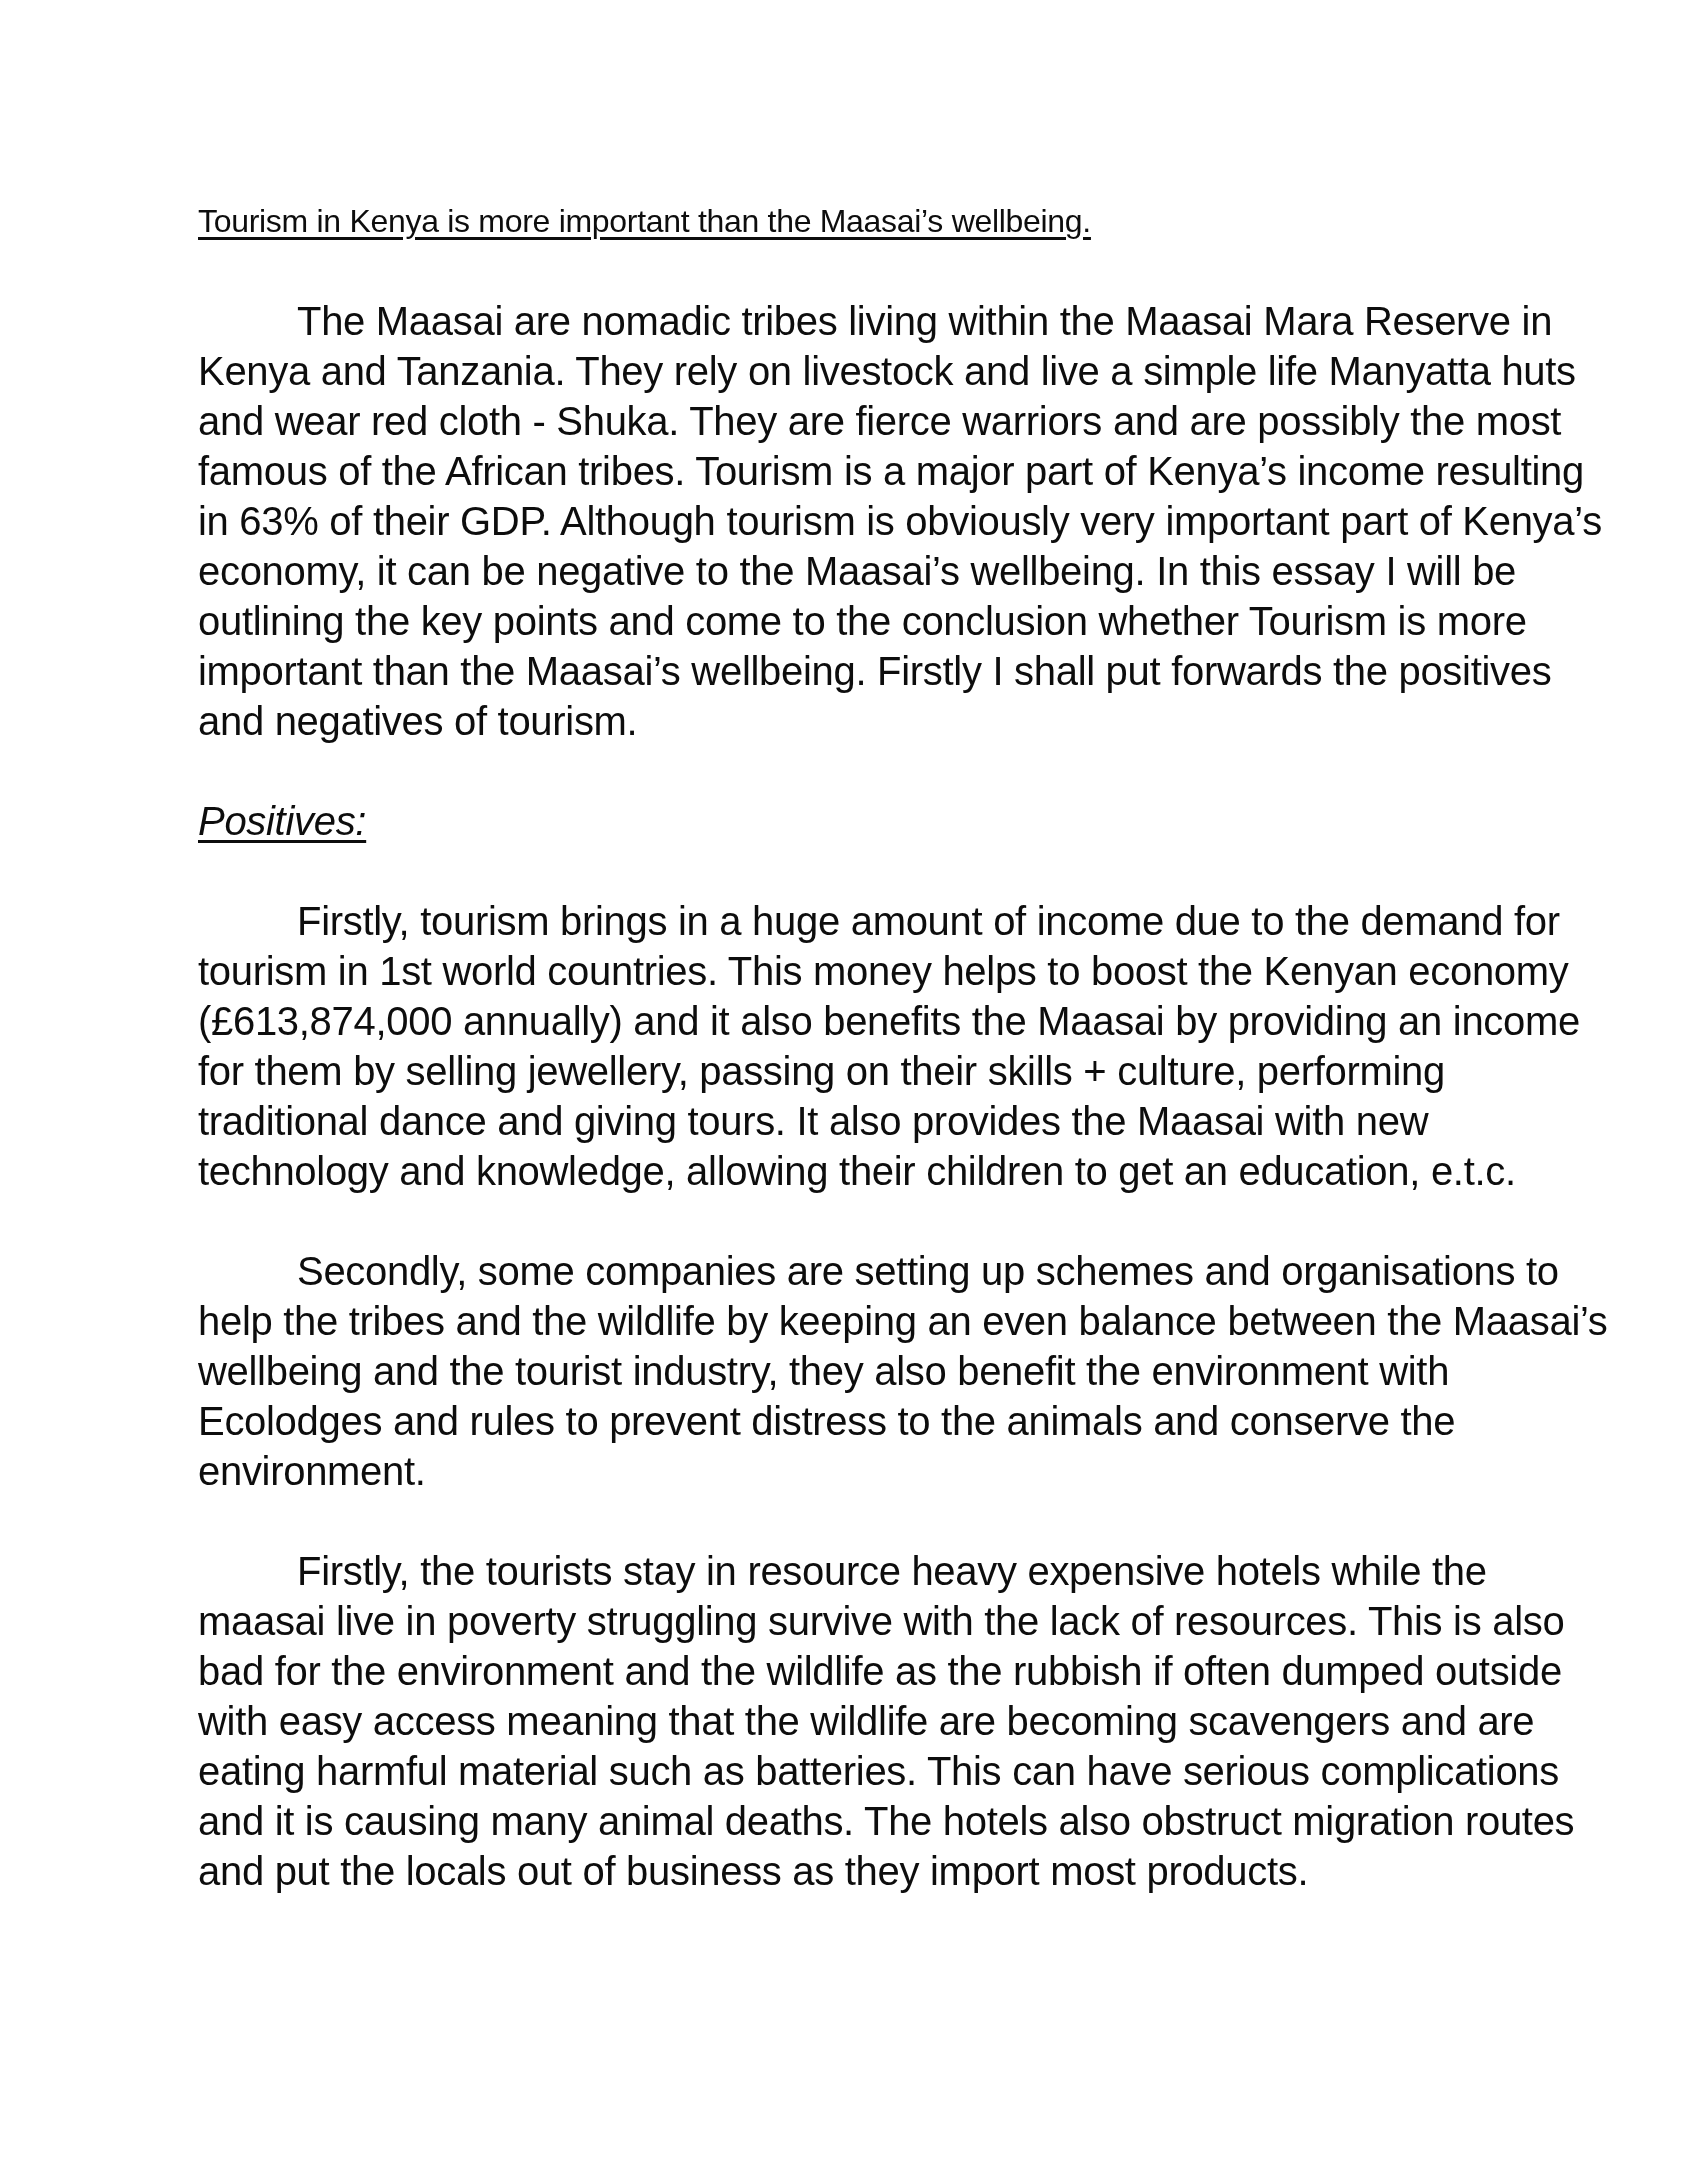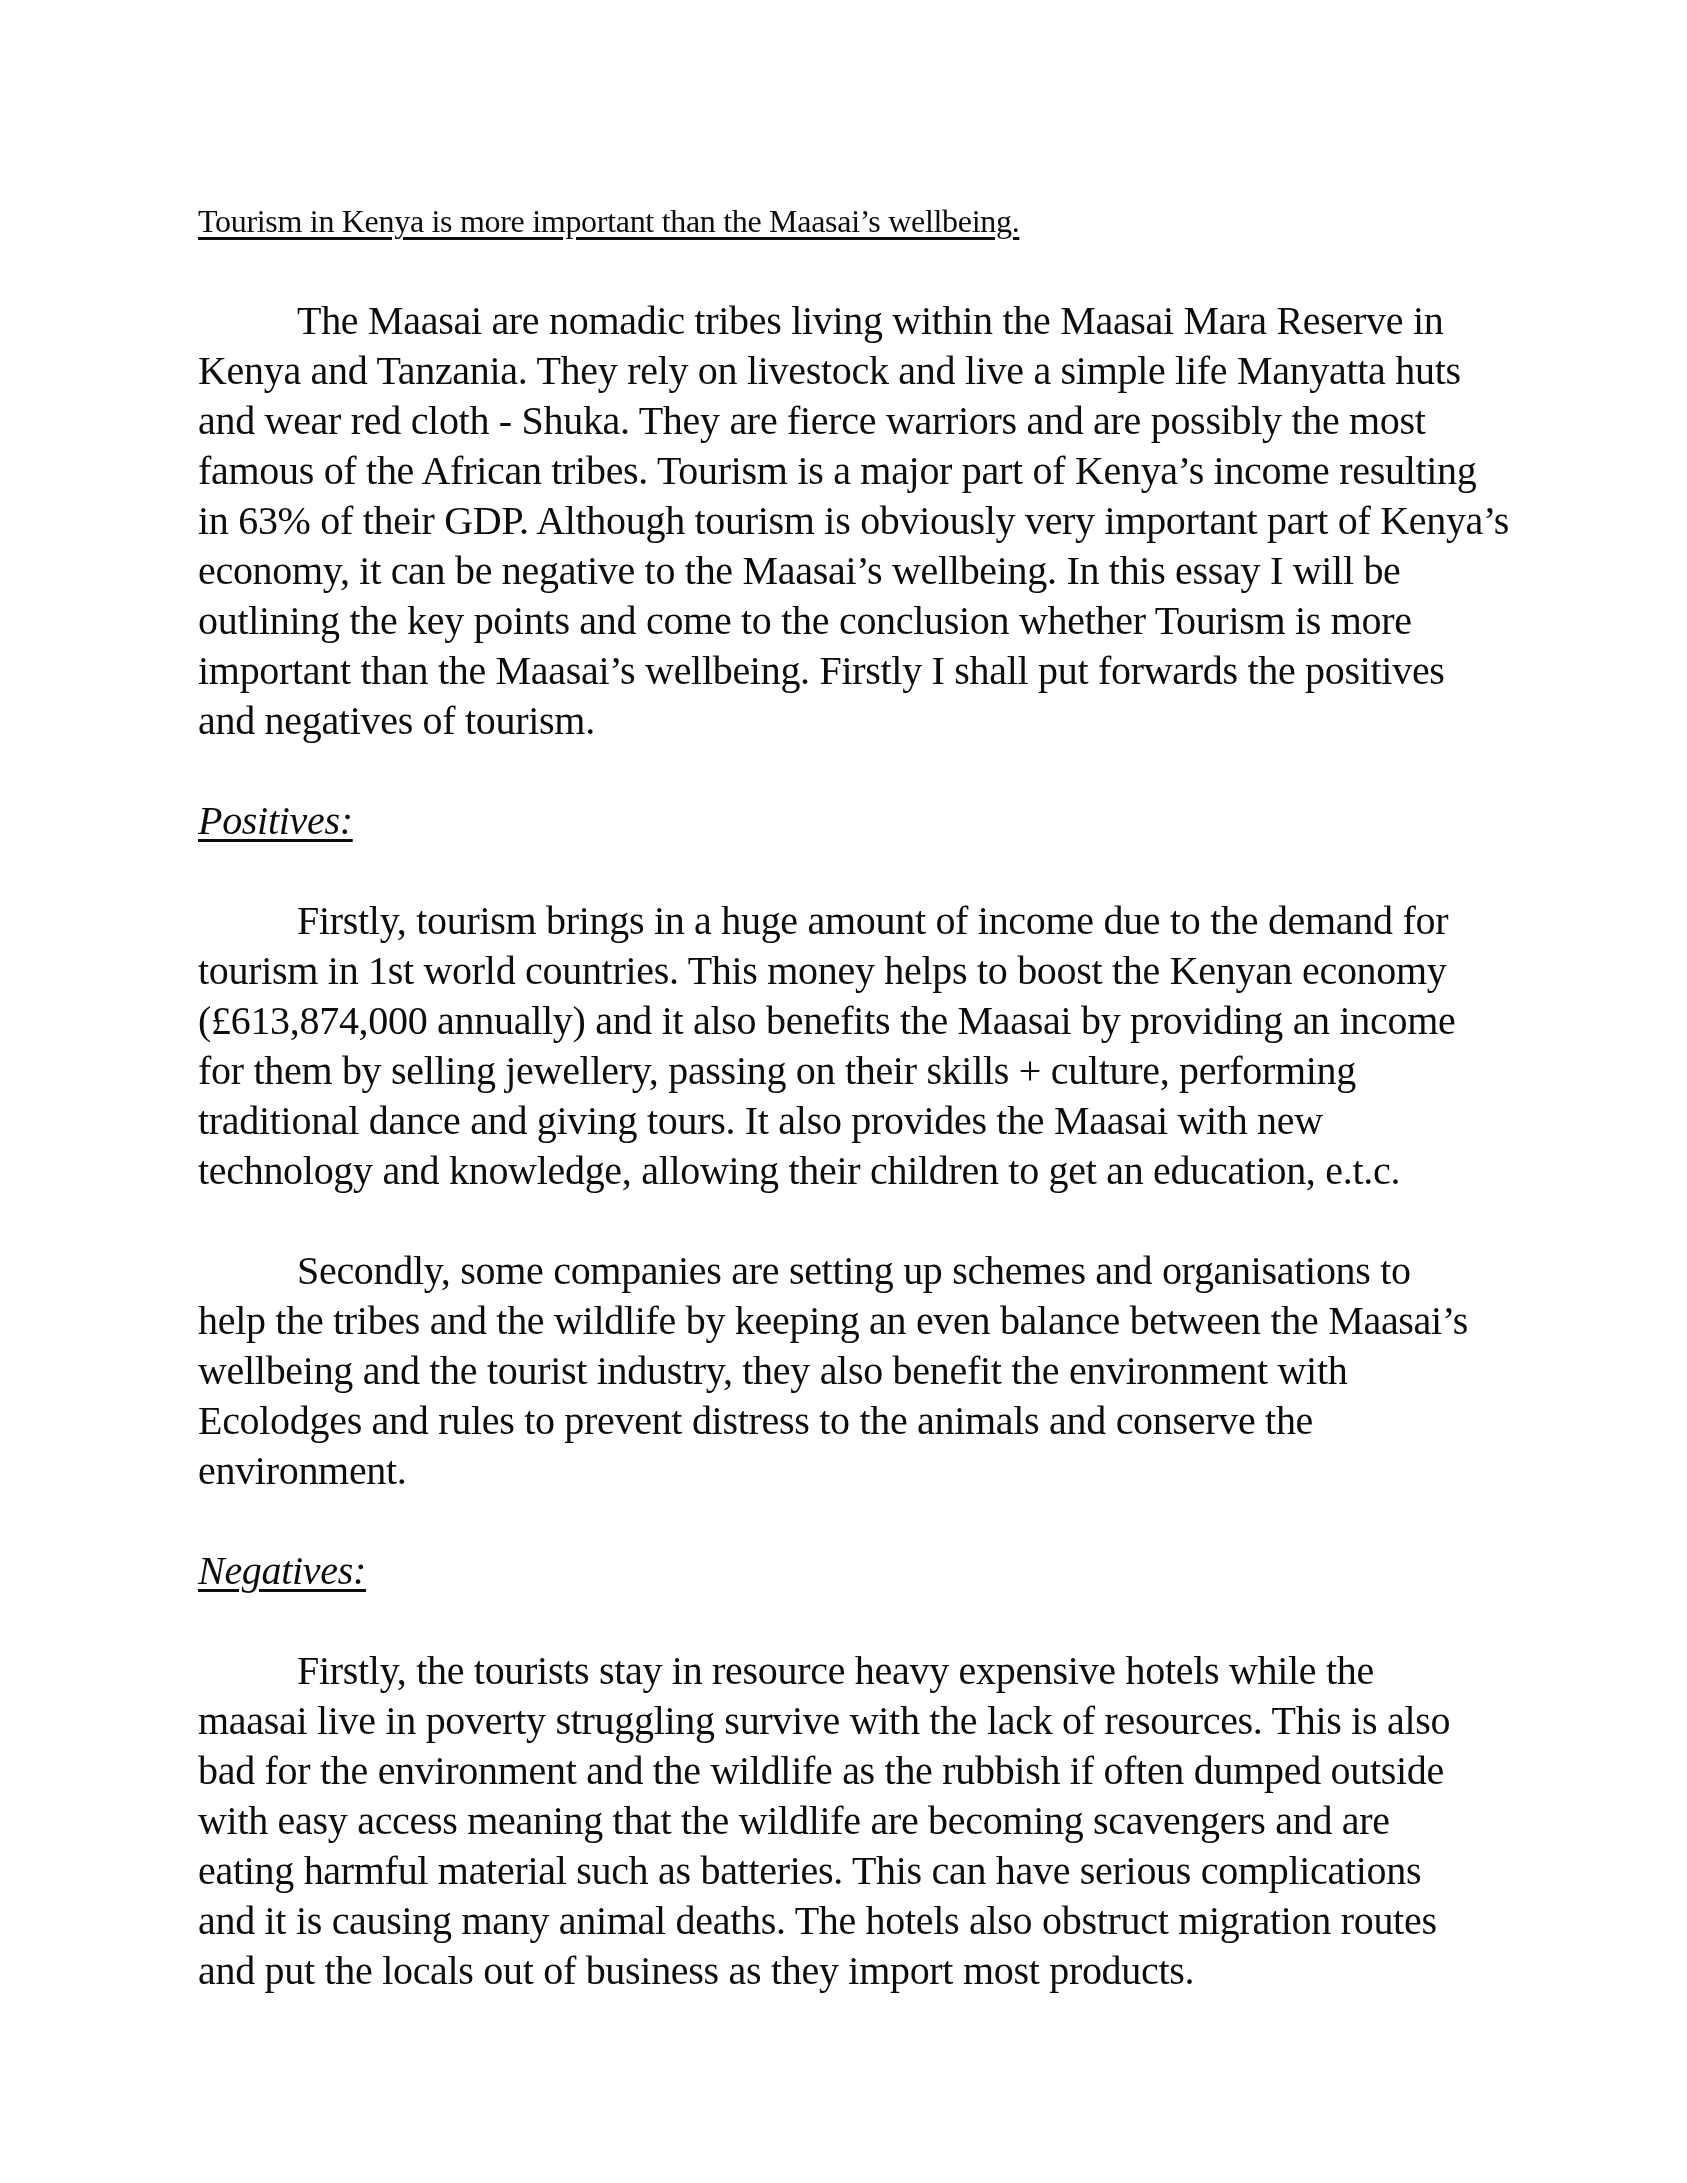--- a/index.html
+++ b/index.html
@@ -6,21 +6,21 @@
     margin: 0;
     padding: 0;
     background: #ffffff;
   }
   .page {
     position: relative;
     width: 1687px;
     height: 2183px;
     background: #ffffff;
     overflow: hidden;
-    font-family: Liberation Serif, serif;
+    font-family: Liberation Sans, sans-serif;
     color: #0d0d0d;
   }
   .content {
     position: absolute;
     top: 196px;
     left: 198px;
     width: 1290px;
   }
   .doc-title {
     font-size: 32px;
@@ -81,21 +81,20 @@
 for them by selling jewellery, passing on their skills + culture, performing
 traditional dance and giving tours. It also provides the Maasai with new
 technology and knowledge, allowing their children to get an education, e.t.c.</p>
 
     <p class="para">Secondly, some companies are setting up schemes and organisations to
 help the tribes and the wildlife by keeping an even balance between the Maasai’s
 wellbeing and the tourist industry, they also benefit the environment with
 Ecolodges and rules to prevent distress to the animals and conserve the
 environment.</p>
 
-    <h2 class="section-heading">Negatives:</h2>
 
     <p class="para">Firstly, the tourists stay in resource heavy expensive hotels while the
 maasai live in poverty struggling survive with the lack of resources. This is also
 bad for the environment and the wildlife as the rubbish if often dumped outside
 with easy access meaning that the wildlife are becoming scavengers and are
 eating harmful material such as batteries. This can have serious complications
 and it is causing many animal deaths. The hotels also obstruct migration routes
 and put the locals out of business as they import most products.</p>
 
   </div>

